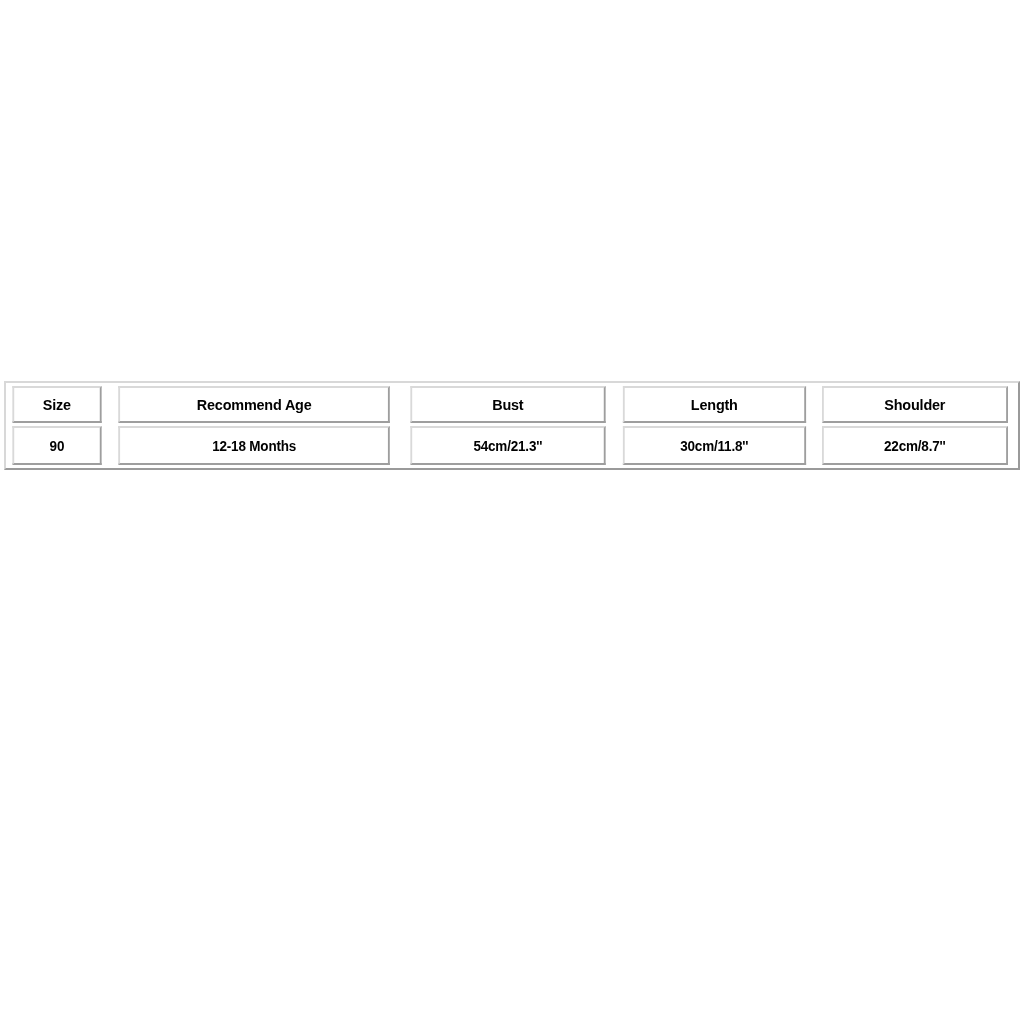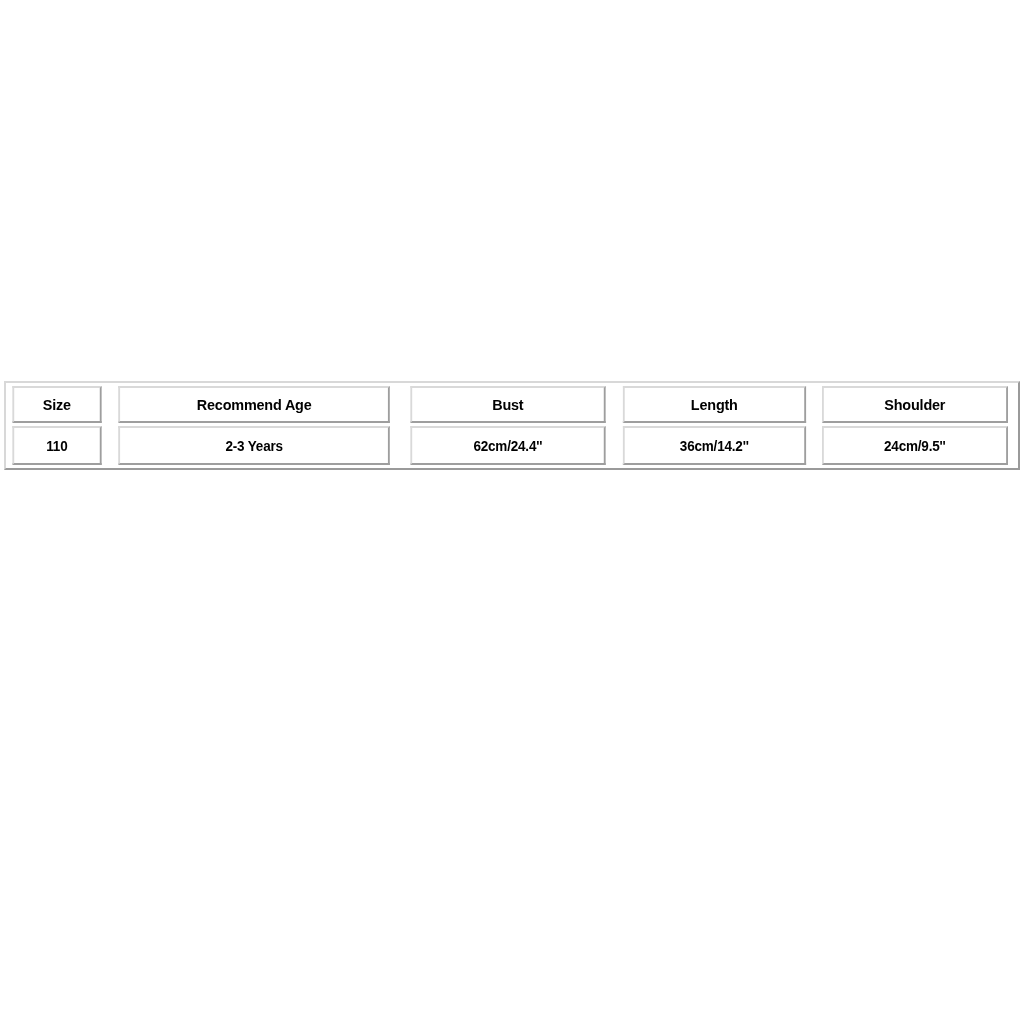--- a/index.html
+++ b/index.html
@@ -88,23 +88,23 @@
           <td>Size</td>
           <td>Recommend Age</td>
           <td>Bust</td>
           <td>Length</td>
           <td>Shoulder</td>
         </tr>
       </thead>
 
       <tbody>
         <tr>
-          <td>110</td>
-          <td>2-3 Years</td>
-          <td>62cm/24.4''</td>
-          <td>36cm/14.2''</td>
-          <td>24cm/9.5''</td>
+          <td>90</td>
+          <td>12-18 Months</td>
+          <td>54cm/21.3''</td>
+          <td>30cm/11.8''</td>
+          <td>22cm/8.7''</td>
         </tr>
       </tbody>
     </table>
   </div>
 
 </div>
 
 </body></html>

